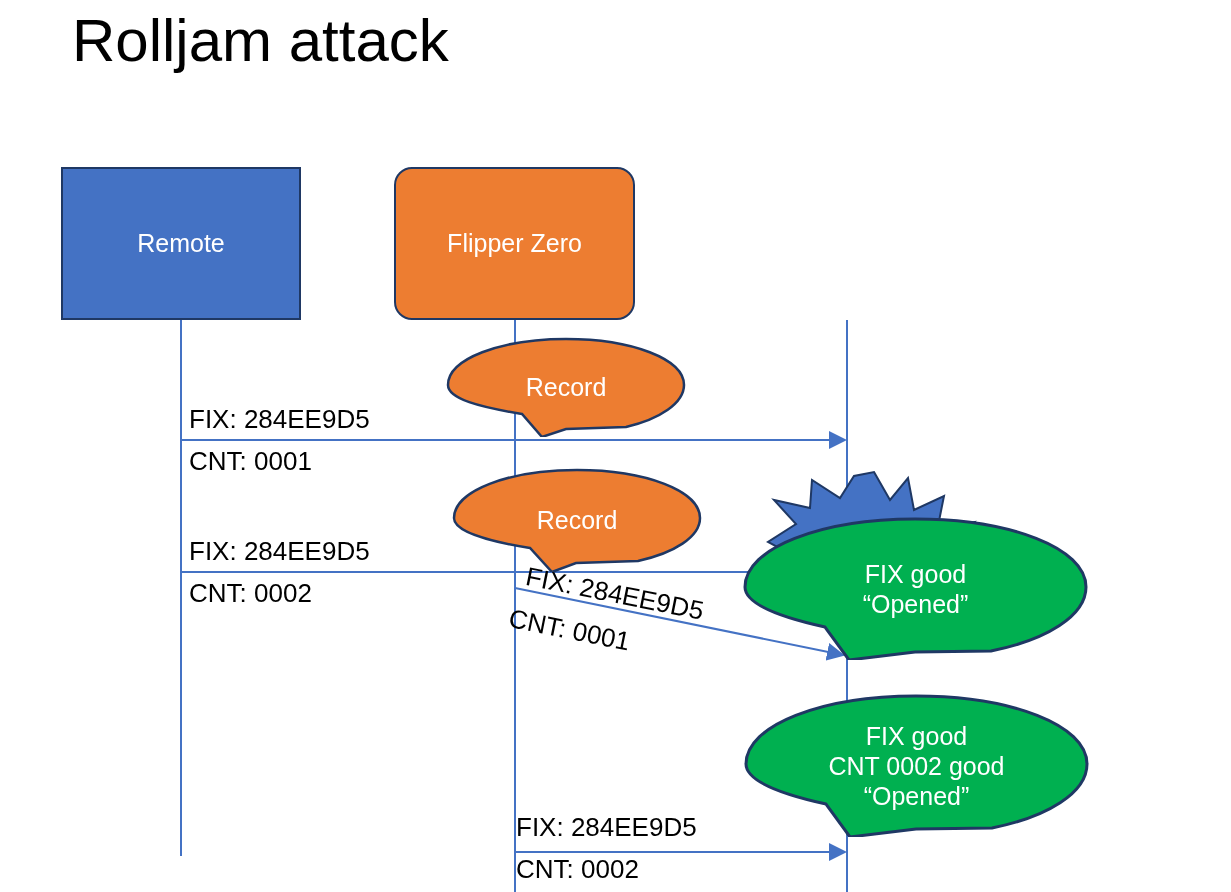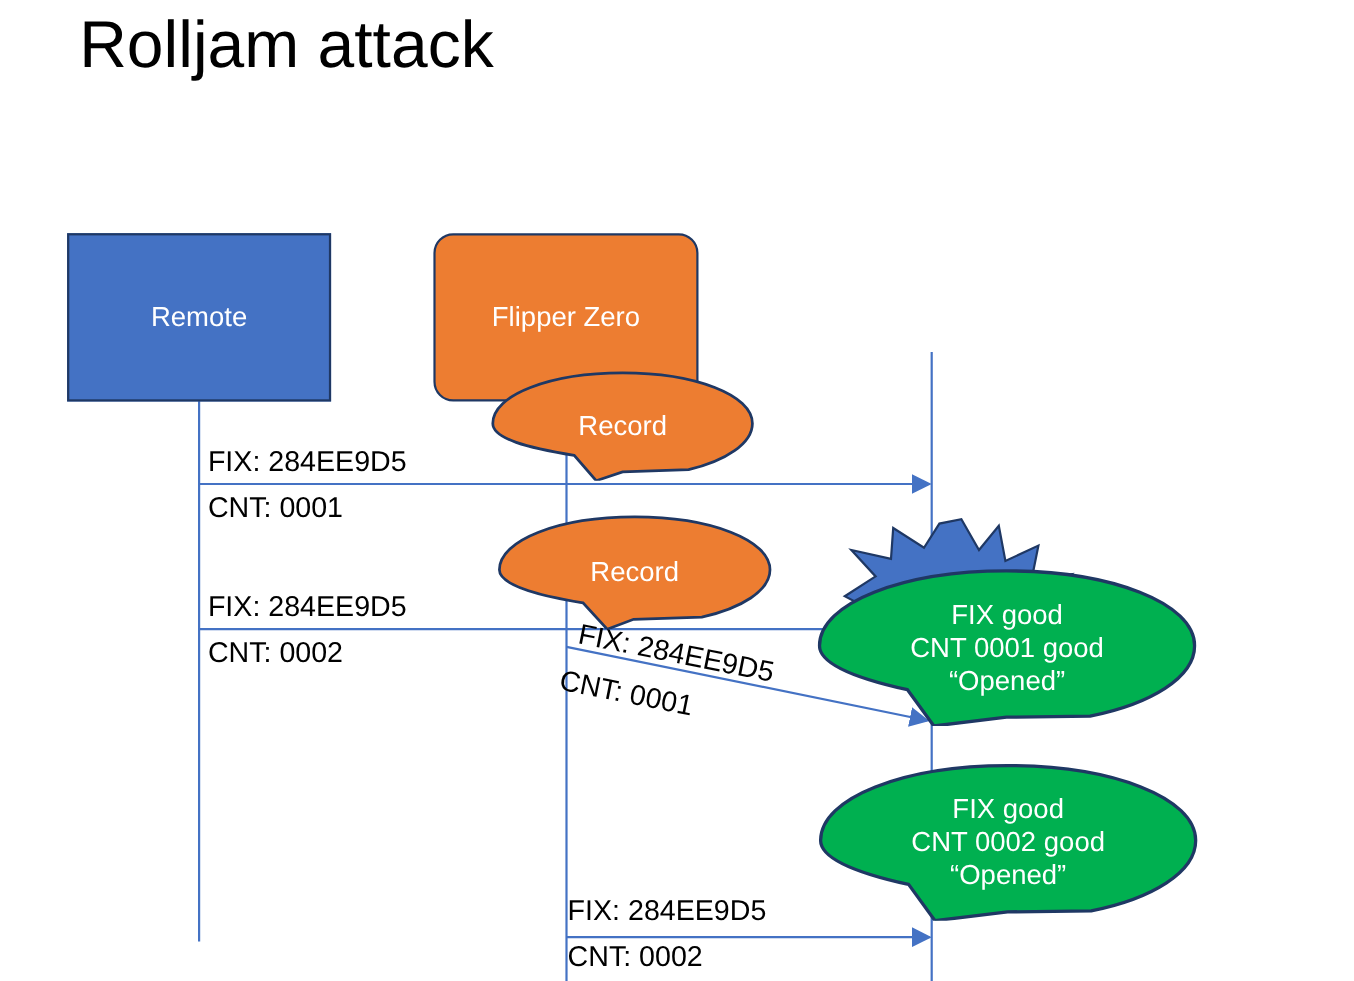--- a/index.html
+++ b/index.html
@@ -32,21 +32,20 @@
   .actor-box {
     position: absolute;
     box-sizing: border-box;
     border: 2px solid #1F3864;
     display: flex;
     align-items: center;
     justify-content: center;
     color: #ffffff;
     font-size: 25px;
     font-weight: 400;
-    margin-top: 45px;
   }
   #actor-remote   { left: 61px;  top: 167px; width: 240px; height: 153px; background: #4472C4; }
   #actor-flipper  { left: 394px; top: 167px; width: 241px; height: 153px; background: #ED7D31; border-radius: 18px; }
   #actor-receiver { left: 727px; top: 167px; width: 240px; height: 153px; background: #00B050; }
 
   .svg-layer {
     position: absolute;
     left: 0;
     top: 0;
     width: 1231px;
@@ -159,21 +158,20 @@
       <path d="M125,2 C194,2 248,23 248,50 C248,69 222,85 186,93 L124,95 L100,104 L78,80 C34,73 2,63 2,50 C2,23 56,2 125,2 Z" fill="#ED7D31" stroke="#1F3864" stroke-width="2.5"></path>
     </svg>
     <span class="ctext">Record</span>
   </div>
 
   <div class="callout" id="callout-verify-1">
     <svg class="callout-bubble" viewBox="0 0 345 143" preserveAspectRatio="none">
       <path d="M172,2 C267,2 343,31 343,70 C343,99 303,123 248,134 L172,135 L106,143 L82,110 C32,99 2,86 2,70 C2,31 78,2 172,2 Z" fill="#00B050" stroke="#1F3864" stroke-width="3"></path>
     </svg>
     <span class="ctext">FIX good</span>
-    <span class="ctext">CNT 0001 good</span>
     <span class="ctext">“Opened”</span>
   </div>
 
   <div class="callout" id="callout-verify-2">
     <svg class="callout-bubble" viewBox="0 0 345 143" preserveAspectRatio="none">
       <path d="M172,2 C267,2 343,31 343,70 C343,99 303,123 248,134 L172,135 L106,143 L82,110 C32,99 2,86 2,70 C2,31 78,2 172,2 Z" fill="#00B050" stroke="#1F3864" stroke-width="3"></path>
     </svg>
     <span class="ctext">FIX good</span>
     <span class="ctext">CNT 0002 good</span>
     <span class="ctext">“Opened”</span>

